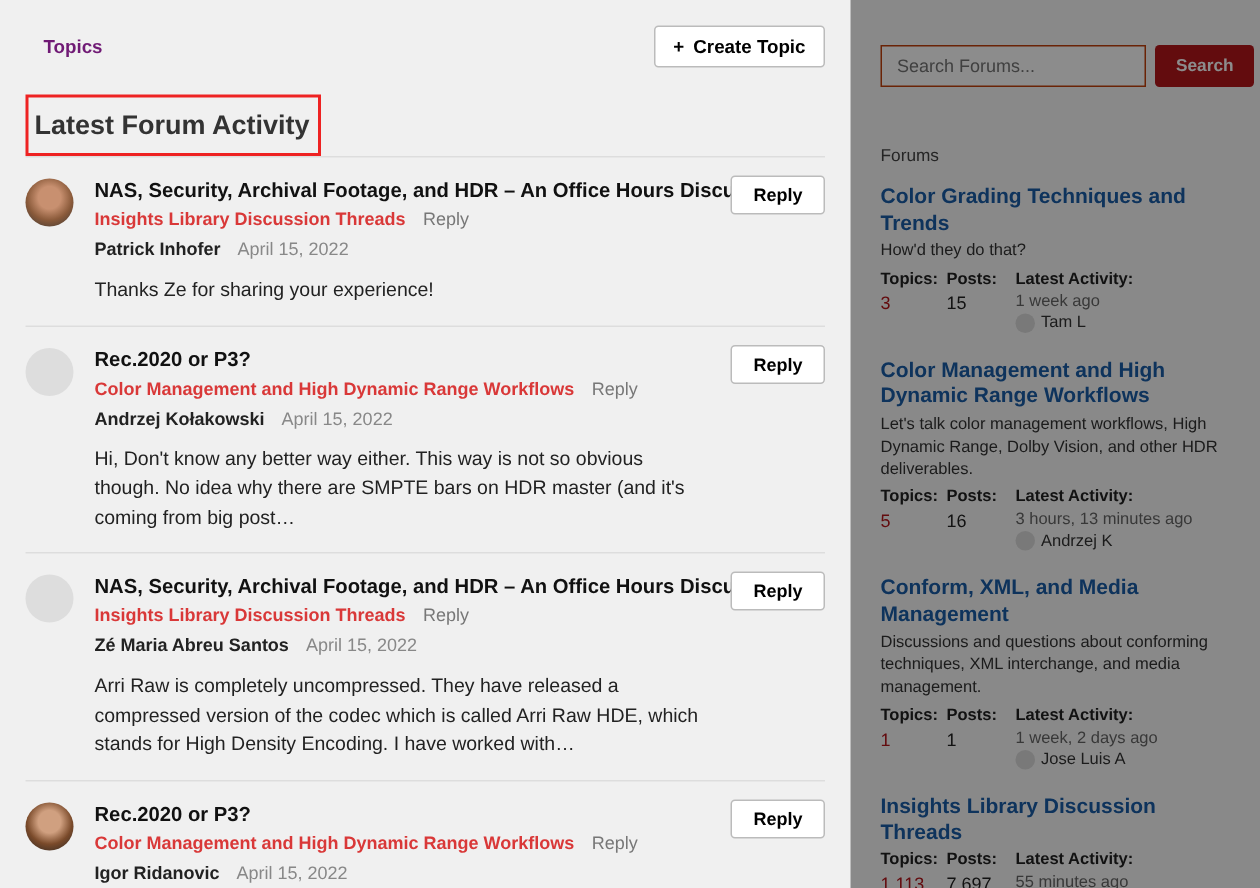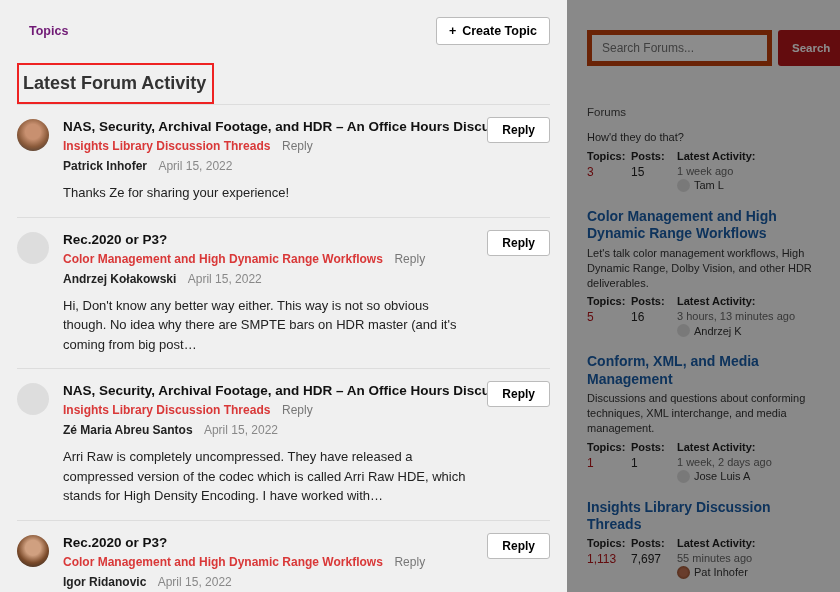--- a/index.html
+++ b/index.html
@@ -30,21 +30,21 @@
 .category-link { color: #d93838; font-weight: 700; font-size: 12px; }
 .reply-inline { color: #777; font-size: 12px; margin-left: 8px; }
 .post-meta2 { margin-bottom: 10px; font-size: 12px; }
 .author { font-weight: 700; color: #222; }
 .date { color: #888; margin-left: 8px; }
 .excerpt { font-size: 13px; line-height: 1.5; color: #222; max-width: 410px; }
 .reply-btn { position: absolute; right: 0; top: 12px; background: #fff; border: 1px solid #bbb; border-radius: 3px; padding: 5px 14px; font-size: 12px; font-weight: 600; cursor: pointer; }
 
 
 .search-row { display: flex; gap: 6px; margin-bottom: 18px; }
-.search-input { flex: 1; border: 5px solid #c2410c; padding: 6px 10px; font-size: 12px; color: #888; background: #fff; }
+.search-input { flex: 1; border: 1px solid #c2410c; padding: 6px 10px; font-size: 12px; color: #888; background: #fff; }
 .search-btn { background: #b5161b; color: #fff; border: none; border-radius: 3px; padding: 6px 14px; font-size: 11.5px; font-weight: 600; cursor: pointer; }
 .side-label { font-size: 11.5px; color: #444; margin-bottom: 12px; margin-top: 40px; }
 .forum-block { margin-bottom: 16px; }
 .forum-title { color: #1a5ea8; font-weight: 700; font-size: 14px; line-height: 1.25; margin-bottom: 3px; }
 .forum-desc { font-size: 11px; color: #333; line-height: 1.35; margin-bottom: 5px; }
 .forum-stats { display: flex; gap: 0; font-size: 11px; }
 .stat-col { }
 .stat-col.c1 { width: 44px; }
 .stat-col.c2 { width: 46px; }
 .stat-col.c3 { flex: 1; }
@@ -150,20 +150,21 @@
 
   <div class="side-col">
     <div class="search-row">
       <input class="search-input" placeholder="Search Forums..." style="">
       <button class="search-btn">Search</button>
     </div>
     <div class="side-label">Forums</div>
 
     <div id="forums-container">
         <div class="forum-block">
+    <div class="forum-title">Color Grading Techniques and Trends</div>
     <div class="forum-desc">How'd they do that?</div>
     <div class="forum-stats">
       <div class="stat-col c1">
         <div class="stat-head">Topics:</div>
         <div class="stat-val">3</div>
       </div>
       <div class="stat-col c2">
         <div class="stat-head">Posts:</div>
         <div class="stat-val dark">15</div>
       </div>

